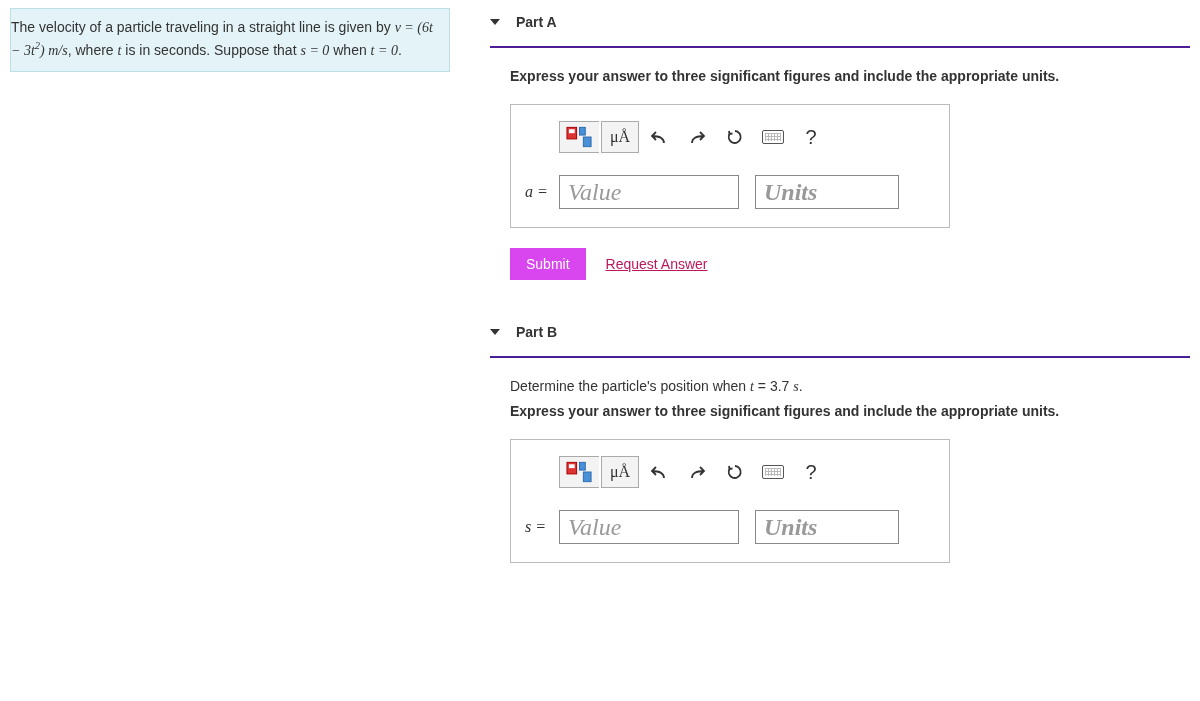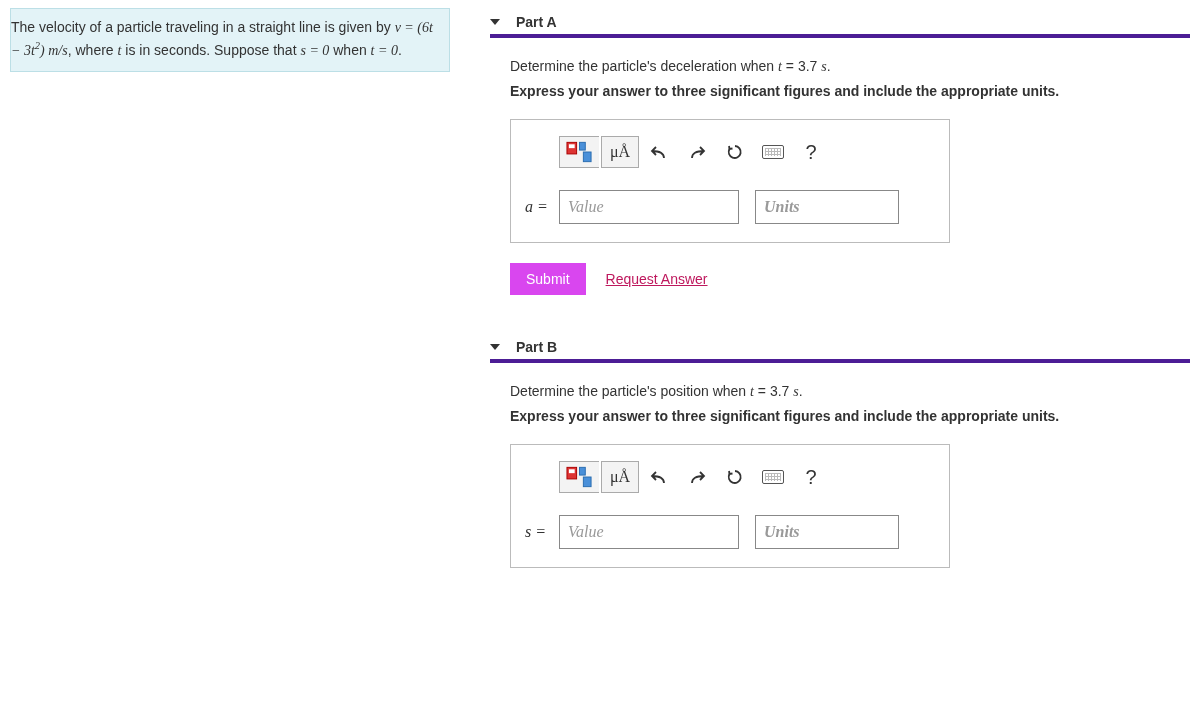--- a/index.html
+++ b/index.html
@@ -23,22 +23,22 @@
     padding: 8px 10px 10px 0;
     line-height: 1.45;
   }
   .right {
     flex: 1;
     min-width: 700px;
   }
   .part-header {
     display: flex;
     align-items: center;
-    border-bottom: 4px solid #4c1d95;
-    padding: 6px 0 4px 0;
+    border-bottom: 2px solid #4c1d95;
+    padding: 6px 0 16px 0;
     margin-bottom: 20px;
   }
   .part-header-b { margin-top: 38px; }
   .caret {
     width: 0; height: 0;
     border-left: 5px solid transparent;
     border-right: 5px solid transparent;
     border-top: 6px solid #333;
     margin-right: 16px;
     margin-left: 0;
@@ -87,21 +87,21 @@
   .var-label {
     font-style: italic;
     font-family: 'Times New Roman', serif;
     font-size: 16px;
     width: 34px;
   }
   .value-input, .units-input {
     border: 1px solid #888;
     height: 34px;
     font-family: 'Times New Roman', serif;
-    font-size: 16px;
+    font-size: 24px;
     font-style: italic;
     color: #999;
     padding: 0 8px;
     display: flex;
     align-items: center;
     background: #fff;
   }
   .value-input { width: 180px; margin-right: 16px; }
   .units-input { width: 144px; font-weight: bold; }
   .actions { display: flex; align-items: center; gap: 20px; }
@@ -146,23 +146,20 @@
   </div>
 
   <div class="right">
 
     <div class="part-header">
       <div class="caret"></div>
       <div class="part-title">Part A</div>
     </div>
 
     <div class="part-body">
-      <div class="prompt">
-        <span>Determine the particle's deceleration when </span><span class="m-i">t</span><span> = 3.7 </span><span class="m-i">s</span><span>.</span>
-      </div>
       <div class="hint">Express your answer to three significant figures and include the appropriate units.</div>
 
       <div class="answer-box">
         <div class="toolbar">
           <div class="tbtn templates">
             <svg viewBox="0 0 28 22">
               <rect x="1" y="1" width="10" height="12" fill="#d33" stroke="#a00"></rect>
               <rect x="3" y="3" width="6" height="4" fill="#fff"></rect>
               <rect x="14" y="1" width="6" height="8" fill="#4a90d9" stroke="#2a6db0"></rect>
               <rect x="18" y="11" width="8" height="10" fill="#4a90d9" stroke="#2a6db0"></rect>

